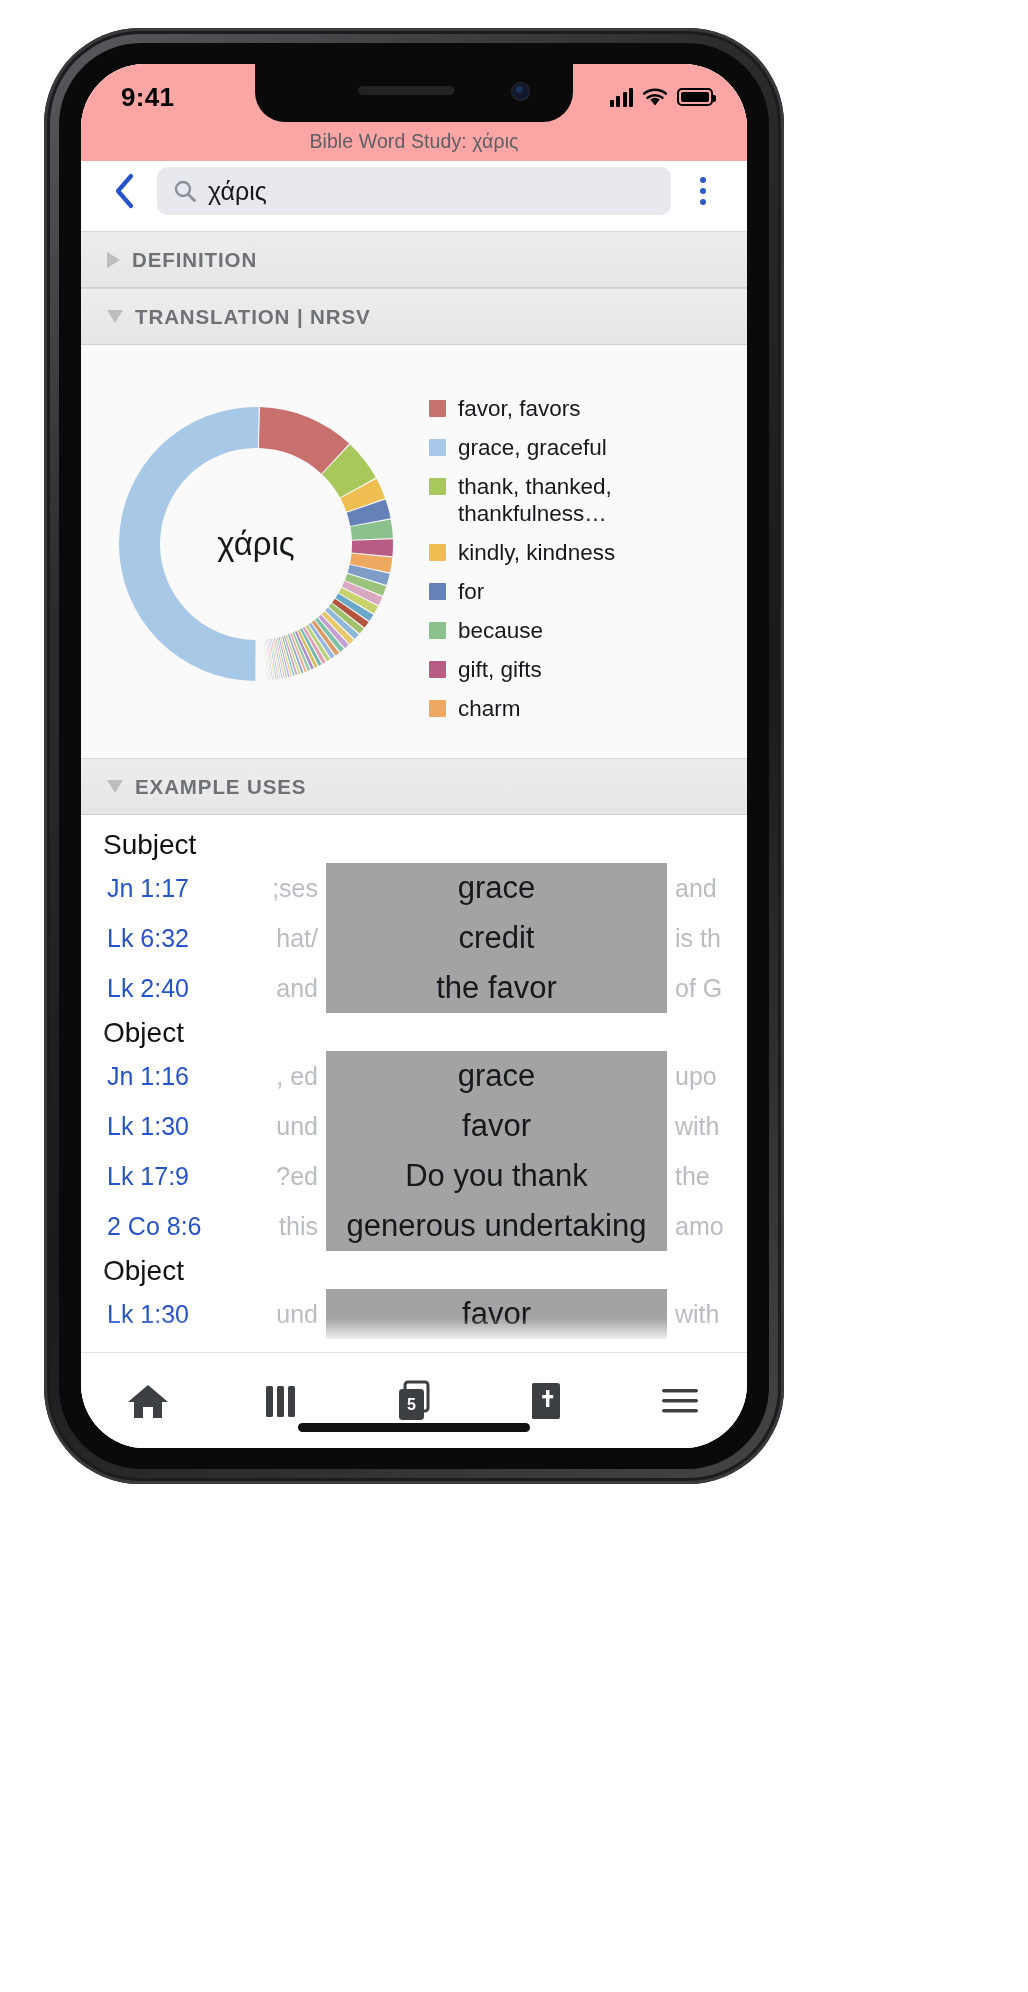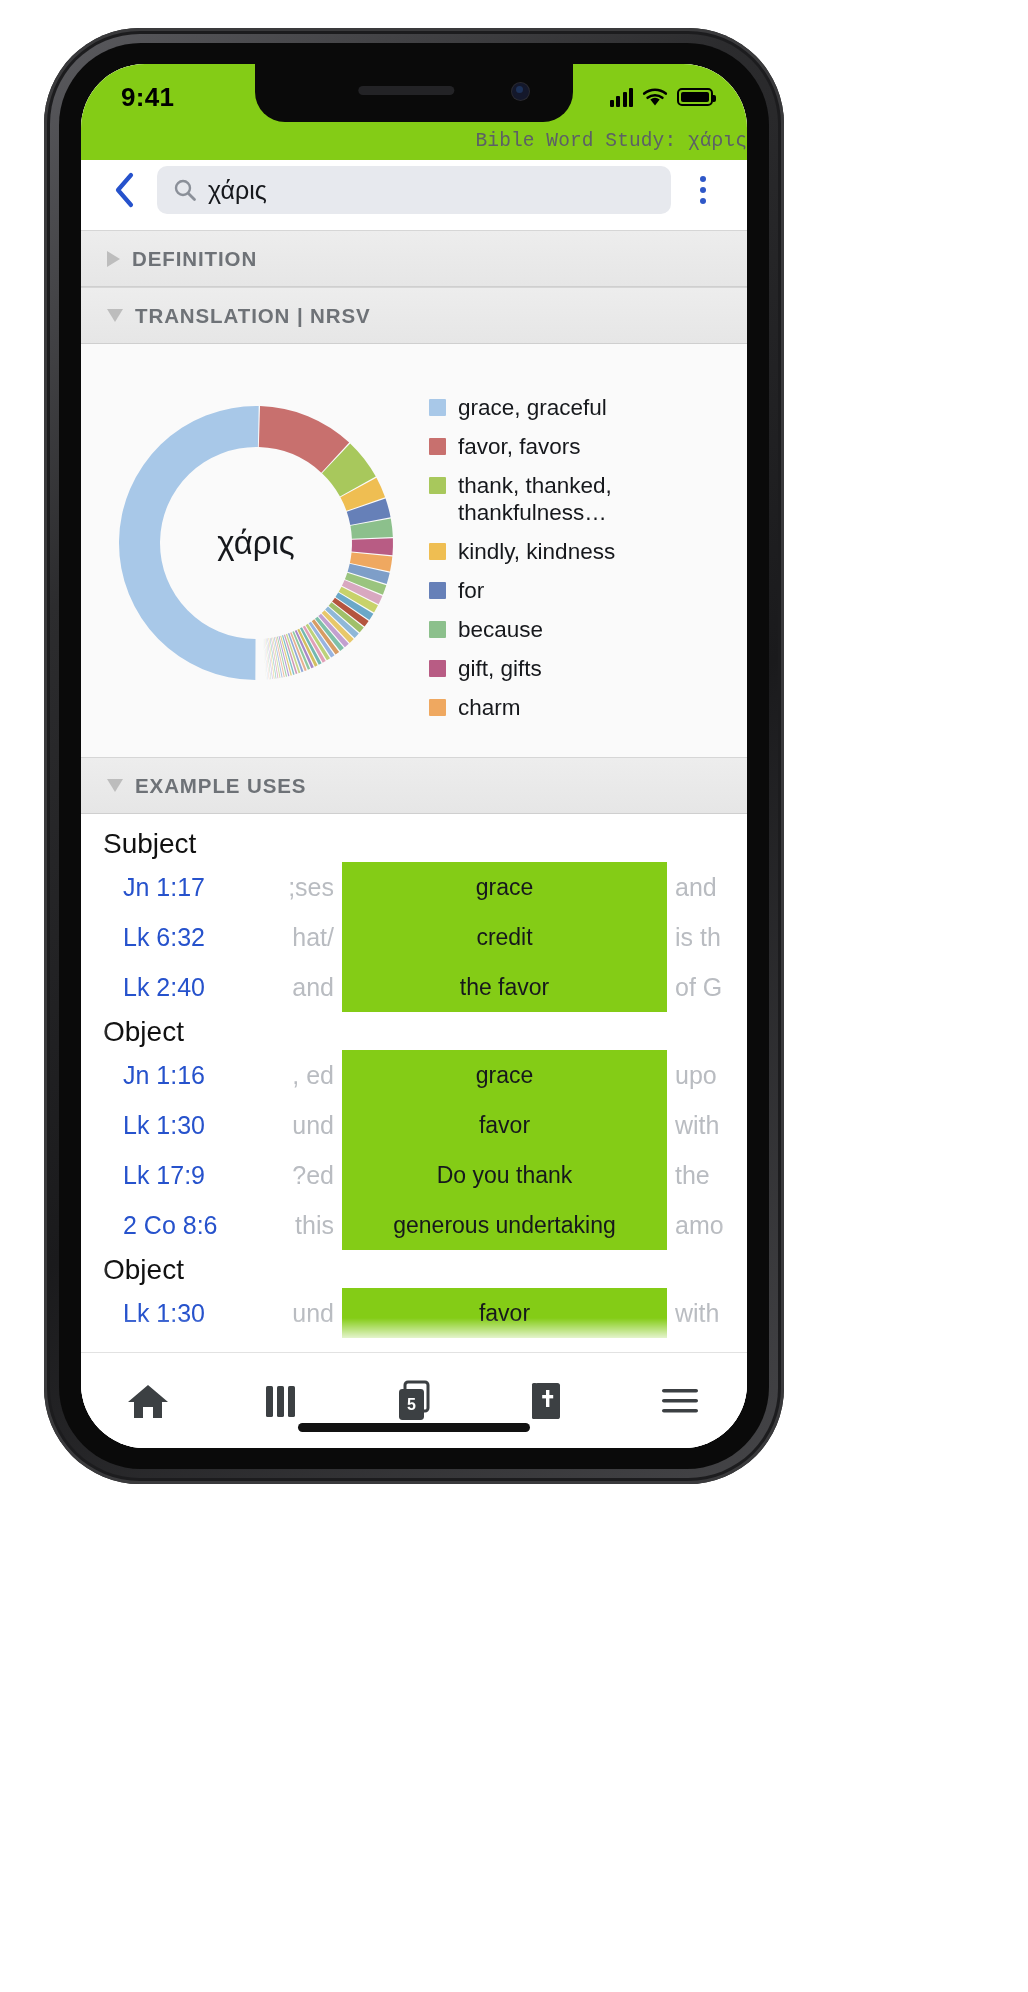--- a/index.html
+++ b/index.html
@@ -155,23 +155,22 @@
   .app {
     position: absolute;
     inset: 0;
     display: flex;
     flex-direction: column;
     background: #ffffff;
   }
 
   .app-titlebar {
     padding: 66px 0 8px 0;
-    text-align: right;
-    background: #84cc16;
-    font-family: Liberation Mono, monospace;
+    text-align: center;
+    background: #fca5a5;
   }
   .app-title {
     font-size: 19.5px;
     color: #5c6066;
     letter-spacing: 0.1px;
   }
 
   .searchrow {
     display: flex;
     align-items: center;
@@ -315,42 +314,41 @@
     font-size: 28px;
     color: #111;
     padding: 4px 0 2px 22px;
   }
   .ex-row {
     display: grid;
     grid-template-columns: 125px 120px 1fr 80px;
     align-items: center;
     height: 50px;
     column-gap: 0;
-    margin-left: 16px;
   }
   .ex-ref {
     font-size: 25px;
     color: #2652cc;
     padding-left: 26px;
     cursor: pointer;
     white-space: nowrap;
   }
   .ex-pre {
     font-size: 25px;
     color: #b9bcc1;
     text-align: right;
     padding-right: 8px;
     white-space: nowrap;
     overflow: hidden;
     direction: rtl;
   }
   .ex-hl {
-    font-size: 23px;
+    font-size: 31px;
     color: #16181c;
-    background: #84cc16;
+    background: #a3a3a3;
     text-align: center;
     height: 50px;
     line-height: 50px;
     white-space: nowrap;
     overflow: visible;
   }
   .ex-post {
     font-size: 25px;
     color: #b9bcc1;
     padding-left: 8px;
@@ -530,26 +528,26 @@
                 <path d="M181.65243440817878 300.98417712469825 A137 137 0 0 1 181.23544998666725 301.0345917909501 L176.37666568408798 260.3235095761402 A96 96 0 0 0 176.66885914733695 260.28818251073744 Z" fill="#c0a8e0"></path>
                 <path d="M179.9288836871355 301.18417100329975 A137 137 0 0 1 179.59755958717517 301.22008388669735 L175.22894686400596 260.45348943885364 A96 96 0 0 0 175.46111557638693 260.42832420669174 Z" fill="#aad8b4"></path>
                 <path d="M178.28928818127034 301.3539321751857 A137 137 0 0 1 178.0439207963078 301.37762327544664 L174.14026566748575 260.5638820032327 A96 96 0 0 0 174.31220193724053 260.5472809402761 Z" fill="#f4c4ae"></path>
                 <path d="M176.73420872490655 301.4965506729028 A137 137 0 0 1 176.5750356854445 301.5101408280011 L173.11097391096843 260.65674101816137 A96 96 0 0 0 173.22251122329217 260.6472179897713 Z" fill="#b0c4e8"></path>
                 <path d="M175.26411923238408 301.6149620516852 A137 137 0 0 1 175.1913271143702 301.620411548377 L172.14136790496016 260.73401101200136 A96 96 0 0 0 172.1923755205027 260.73019238658236 Z" fill="#d8e0a2"></path>
               </svg>
             <div class="donut-center-label">χάρις</div>
           </div>
           <div class="legend" id="legend">
               <div class="legend-item">
+                <span class="legend-swatch" style="background: rgb(200, 112, 110);"></span>
+                <span class="legend-text">favor, favors</span>
+              </div>
+              <div class="legend-item">
                 <span class="legend-swatch" style="background: rgb(168, 200, 232);"></span>
                 <span class="legend-text">grace, graceful</span>
-              </div>
-              <div class="legend-item">
-                <span class="legend-swatch" style="background: rgb(200, 112, 110);"></span>
-                <span class="legend-text">favor, favors</span>
               </div>
               <div class="legend-item">
                 <span class="legend-swatch" style="background: rgb(168, 200, 92);"></span>
                 <span class="legend-text">thank, thanked, thankfulness…</span>
               </div>
               <div class="legend-item">
                 <span class="legend-swatch" style="background: rgb(239, 190, 82);"></span>
                 <span class="legend-text">kindly, kindness</span>
               </div>
               <div class="legend-item">

